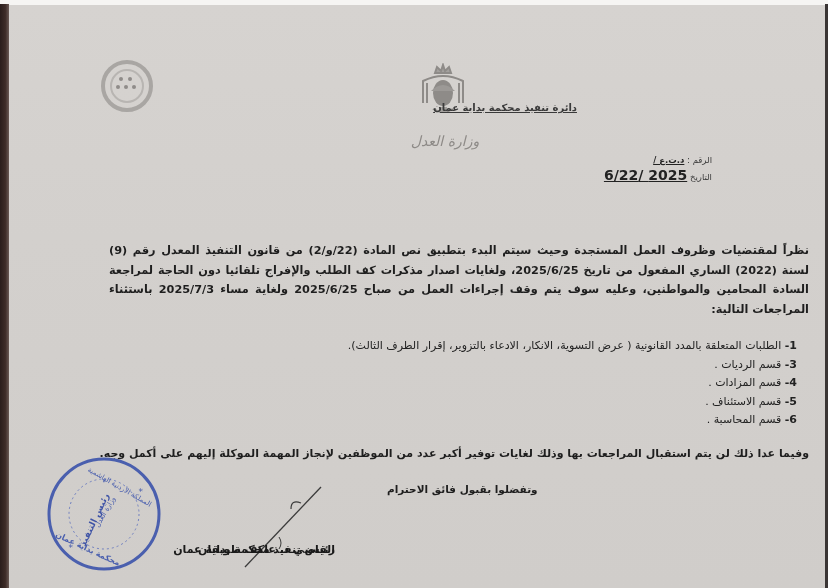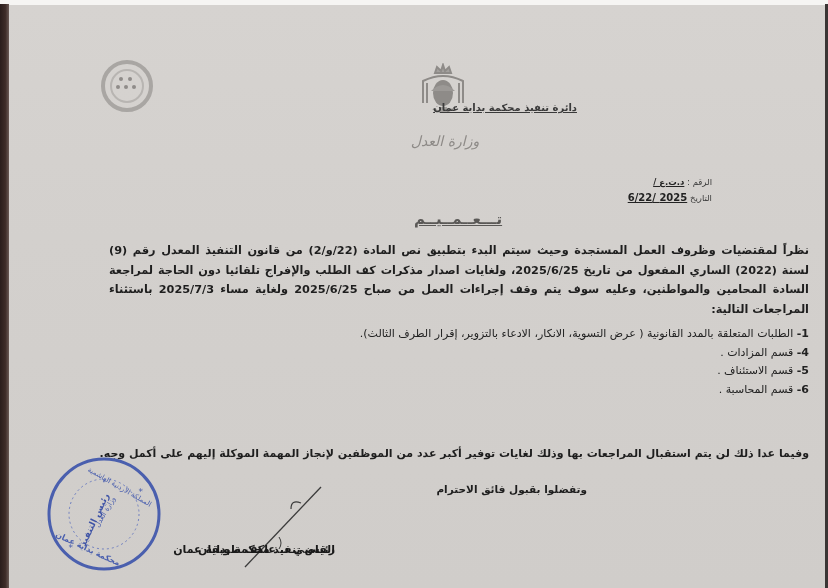--- a/index.html
+++ b/index.html
@@ -80,31 +80,31 @@
     .dept-name {
       position: absolute;
       right: 248px; top: 97px;
       font-size: 10px;
       font-weight: bold;
       color: #3a3a3a;
       text-decoration: underline;
     }
     .ref-block {
       position: absolute;
-      right: 113px; top: 170px;
+      right: 113px; top: 148px;
       font-size: 8.5px;
       color: #3a3a3a;
       line-height: 15px;
     }
     .ref-block .val {
       font-weight: bold;
       text-decoration: underline;
       color: #222;
     }
-    .ref-block .date-val { font-size: 10px; }
+    .ref-block .date-val { font-size: 14px; }
 
     
     .doc-title {
       position: absolute;
       left: 374px; top: 205px;
       width: 150px;
       text-align: center;
       font-size: 15px;
       font-weight: bold;
       color: #5a5856;
@@ -120,21 +120,21 @@
       font-size: 11.3px;
       font-weight: bold;
       line-height: 19.5px;
       text-align: justify;
       color: #1e1e1e;
     }
     .items {
       position: absolute;
       right: 16px; top: 320px;
       width: 600px;
-      margin: 0; padding: 0;
+      margin: 12px; padding: 0;
       list-style: none;
       font-size: 11px;
       line-height: 18.5px;
       color: #222;
     }
     .items li { white-space: nowrap; }
     .items .num { font-weight: bold; }
 
     .closing-para {
       position: absolute;
@@ -142,21 +142,21 @@
       width: 710px;
       font-size: 11px;
       font-weight: bold;
       color: #1e1e1e;
       white-space: nowrap;
     }
     .regards {
       position: absolute;
       left: 378px; top: 478px;
       width: 200px;
-      text-align: right;
+      text-align: left;
       font-size: 10.5px;
       font-weight: bold;
       color: #1e1e1e;
     }
 
     
     .sign-name {
       position: absolute;
       right: 490px; top: 514px;
       font-size: 11px;
@@ -225,26 +225,26 @@
       <div>
         <span>الرقم :</span>
         <span class="val">د.ت.ع /</span>
       </div>
       <div>
         <span>التاريخ</span>
         <span class="val date-val">2025 /6/22</span>
       </div>
     </div>
 
-    <div class="doc-title">تـــعــمــيــم</div>
 
     <div class="body-para">نظراً لمقتضيات وظروف العمل المستجدة وحيث سيتم البدء بتطبيق نص المادة (22/و/2) من قانون التنفيذ المعدل رقم (9) لسنة (2022) الساري المفعول من تاريخ 2025/6/25، ولغايات اصدار مذكرات كف الطلب والإفراج تلقائيا دون الحاجة لمراجعة السادة المحامين والمواطنين، وعليه سوف يتم وقف إجراءات العمل من صباح 2025/6/25 ولغاية مساء 2025/7/3 باستثناء المراجعات التالية:</div>
 
     <ul class="items">
       <li><span class="num">1-</span> <span>الطلبات المتعلقة بالمدد القانونية ( عرض التسوية، الانكار، الادعاء بالتزوير، إقرار الطرف الثالث).</span></li>
+      <li><span class="num">3-</span> <span>قسم الرديات .</span></li>
       <li><span class="num">4-</span> <span>قسم المزادات .</span></li>
       <li><span class="num">5-</span> <span>قسم الاستئناف .</span></li>
       <li><span class="num">6-</span> <span>قسم المحاسبة .</span></li>
     </ul>
 
     <div class="closing-para">وفيما عدا ذلك لن يتم استقبال المراجعات بها وذلك لغايات توفير أكبر عدد من الموظفين لإنجاز المهمة الموكلة إليهم على أكمل وجه.</div>
     <div class="regards">وتفضلوا بقبول فائق الاحترام</div>
 
     <svg class="signature-stroke" viewBox="0 0 90 90">
       <path d="M82 4 L6 84" stroke="#3b3b3b" stroke-width="1.3" fill="none"></path>

